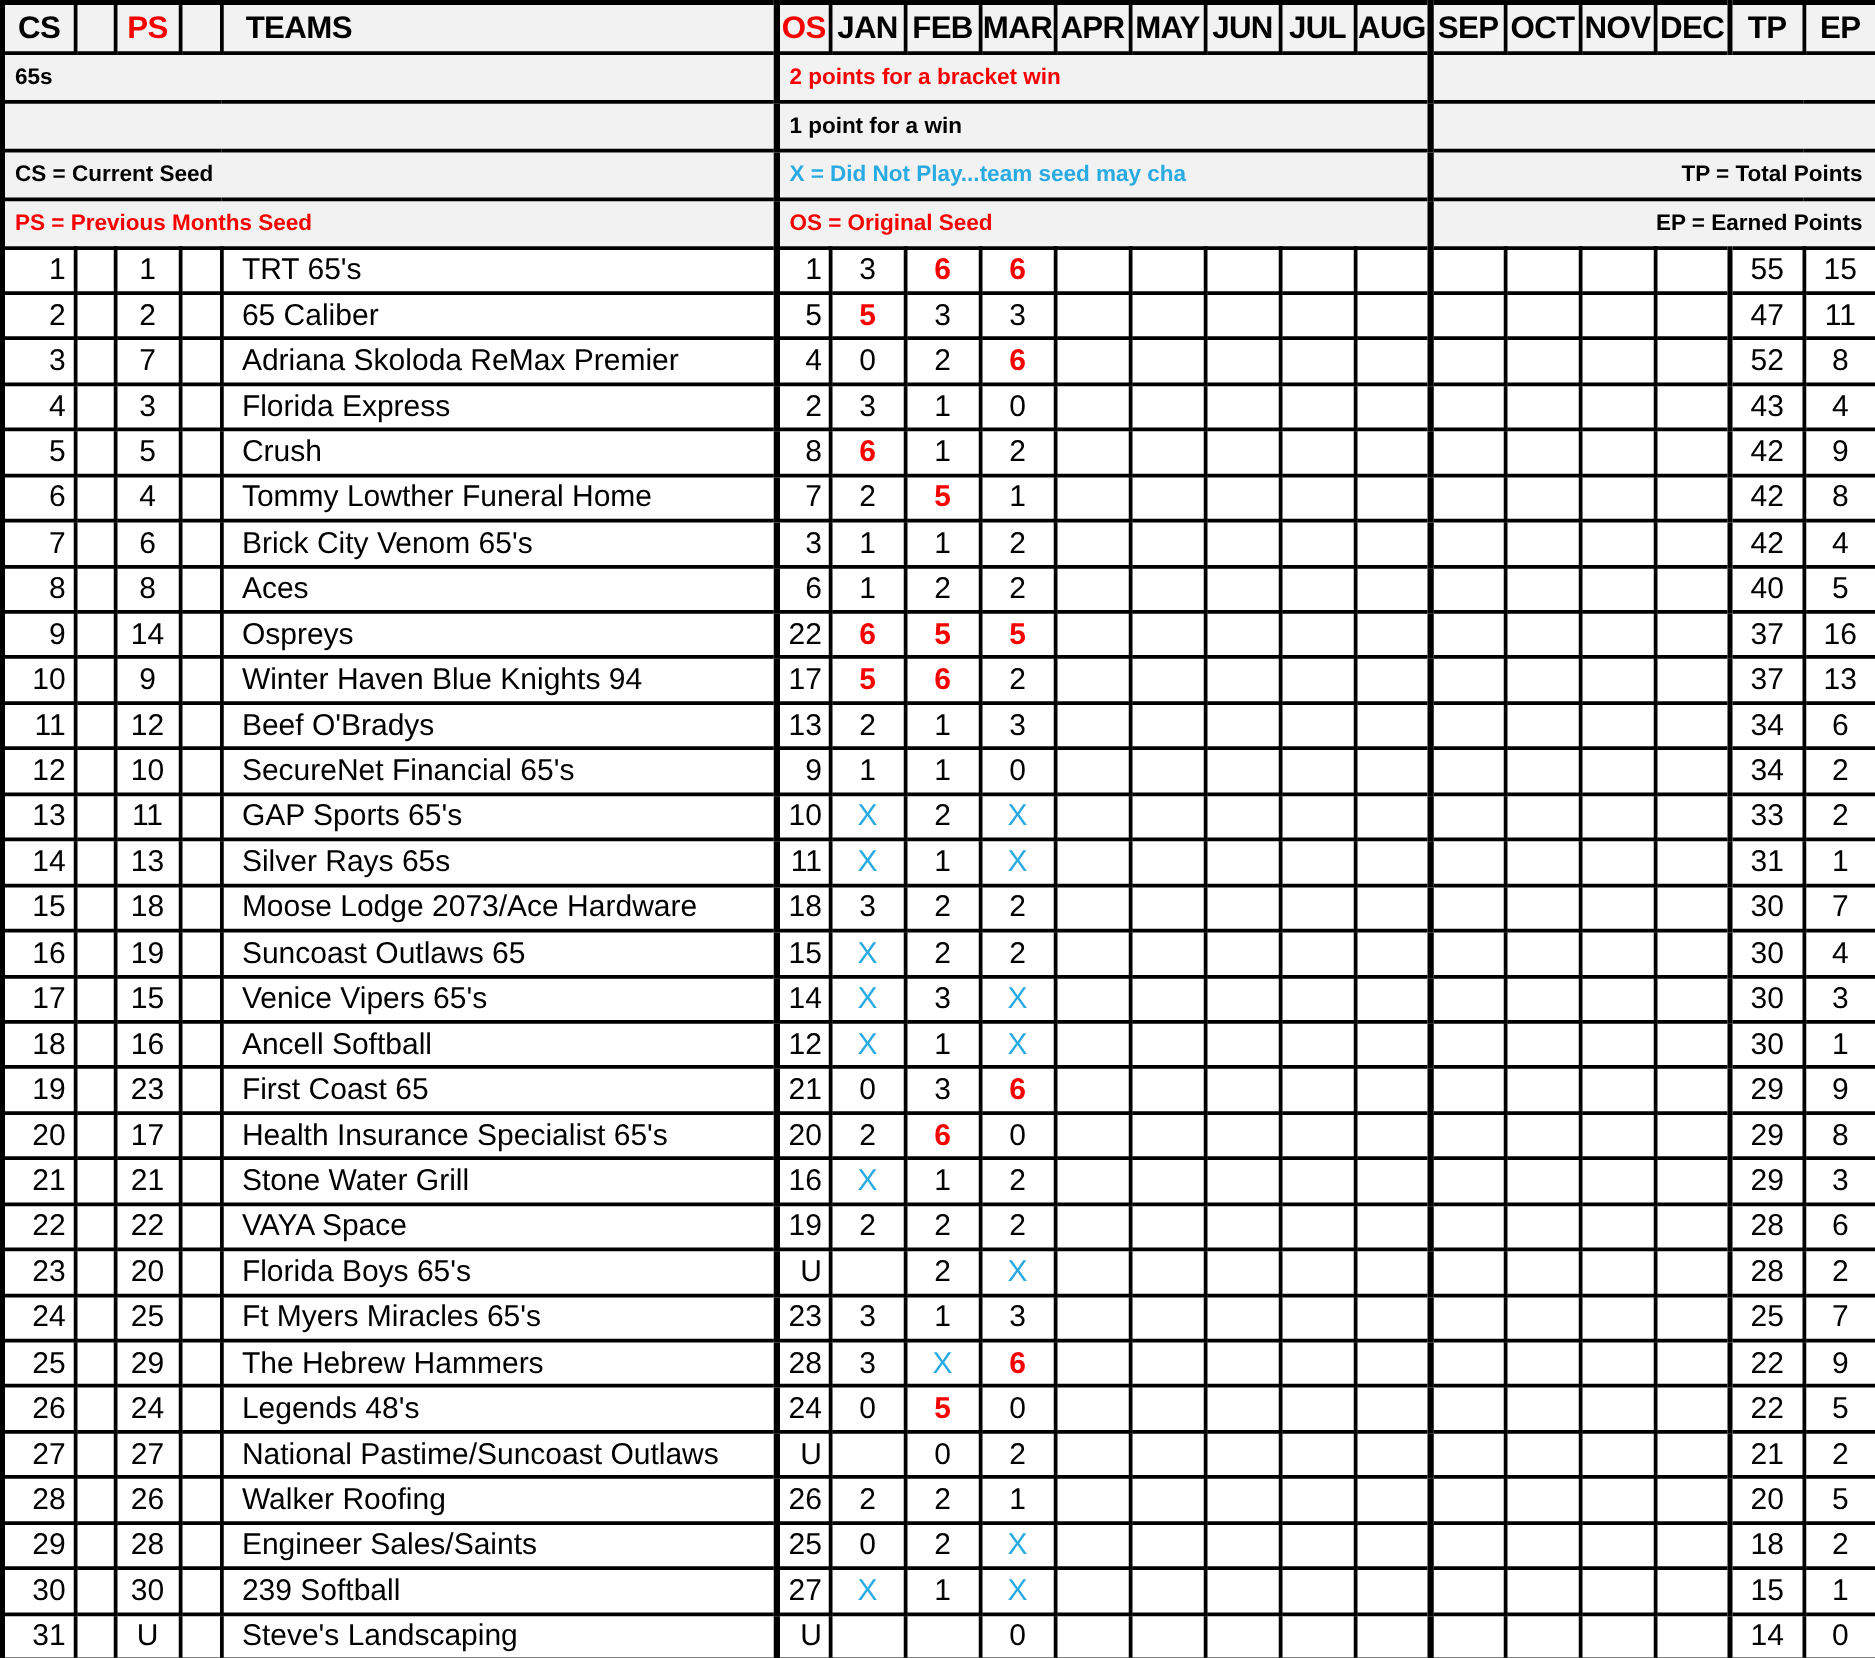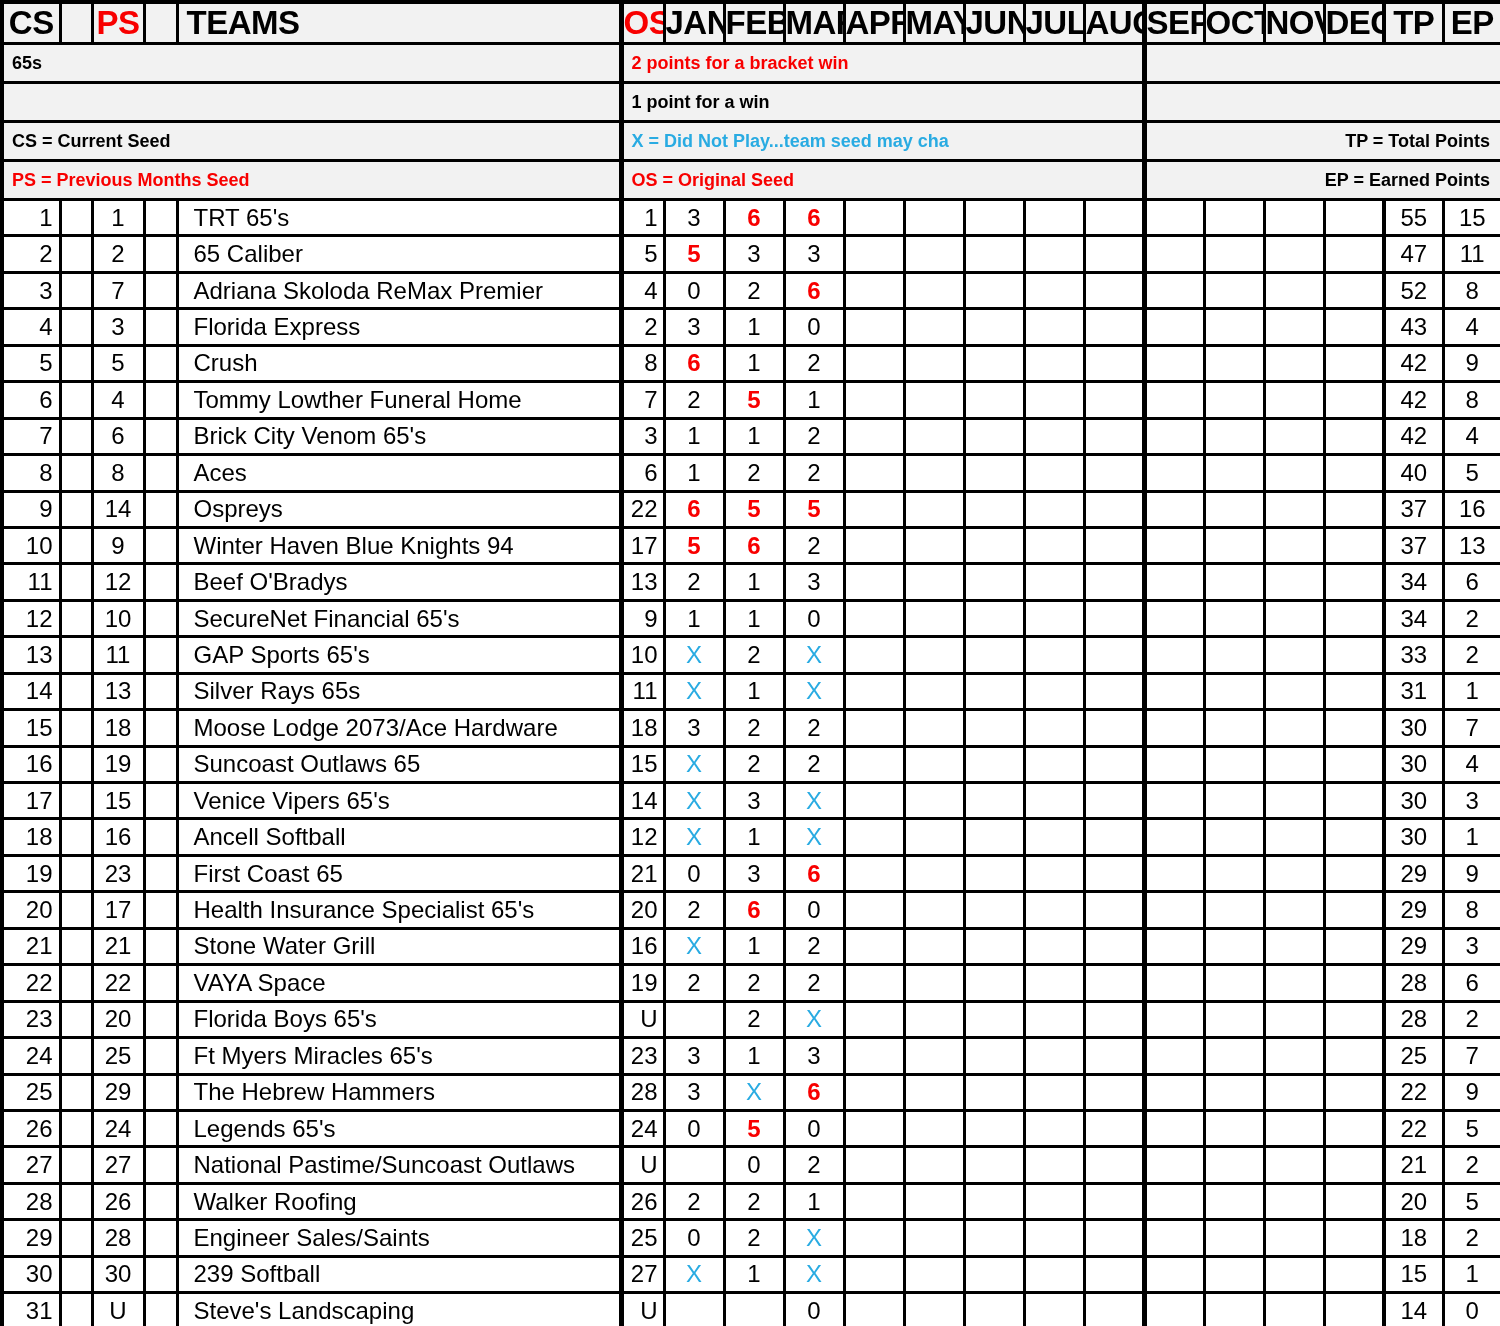--- a/index.html
+++ b/index.html
@@ -33,26 +33,26 @@
     font-size:18px;
     font-weight:bold;
     text-align:left;
     padding:0 8px;
   }
   tr.legend td.lg-right{text-align:right;padding-right:10px;}
   
   tr.cols{height:40px;}
   th{
     background:var(--section-bg);
-    font-size:33px;
+    font-size:25px;
     font-weight:bold;
     text-align:center;
     letter-spacing:-0.5px;
   }
-  th.col-team{text-align:left;padding-left:8px;}
+  th.col-team{text-align:left;padding-left:18px;}
   
   tbody.data tr{height:36.45px;}
   tbody.data td{font-size:24px;text-align:center;}
   tbody.data td.col-cs{text-align:right;padding-right:6px;}
   tbody.data td.col-ps{text-align:center;}
   tbody.data td.col-team{text-align:left;padding-left:15px;}
   tbody.data td.col-os{text-align:right;padding-right:5px;}
   
   .c-red{color:var(--red);font-weight:bold;margin-left:21px;}
   .c-blue{color:var(--blue);}
@@ -683,21 +683,21 @@
           <td class="col-nov"></td>
           <td class="col-dec"></td>
           <td class="col-tp thickM">22</td>
           <td class="col-ep">9</td>
         </tr>
         <tr>
           <td class="col-cs">26</td>
           <td class="col-sp1"></td>
           <td class="col-ps">24</td>
           <td class="col-sp2"></td>
-          <td class="col-team">Legends 65's</td>
+          <td class="col-team">Legends 48's</td>
           <td class="col-os thickL">24</td>
           <td class="col-jan">0</td>
           <td class="col-feb c-red">5</td>
           <td class="col-mar">0</td>
           <td class="col-apr"></td>
           <td class="col-may"></td>
           <td class="col-jun"></td>
           <td class="col-jul"></td>
           <td class="col-aug"></td>
           <td class="col-sep thickL"></td>

